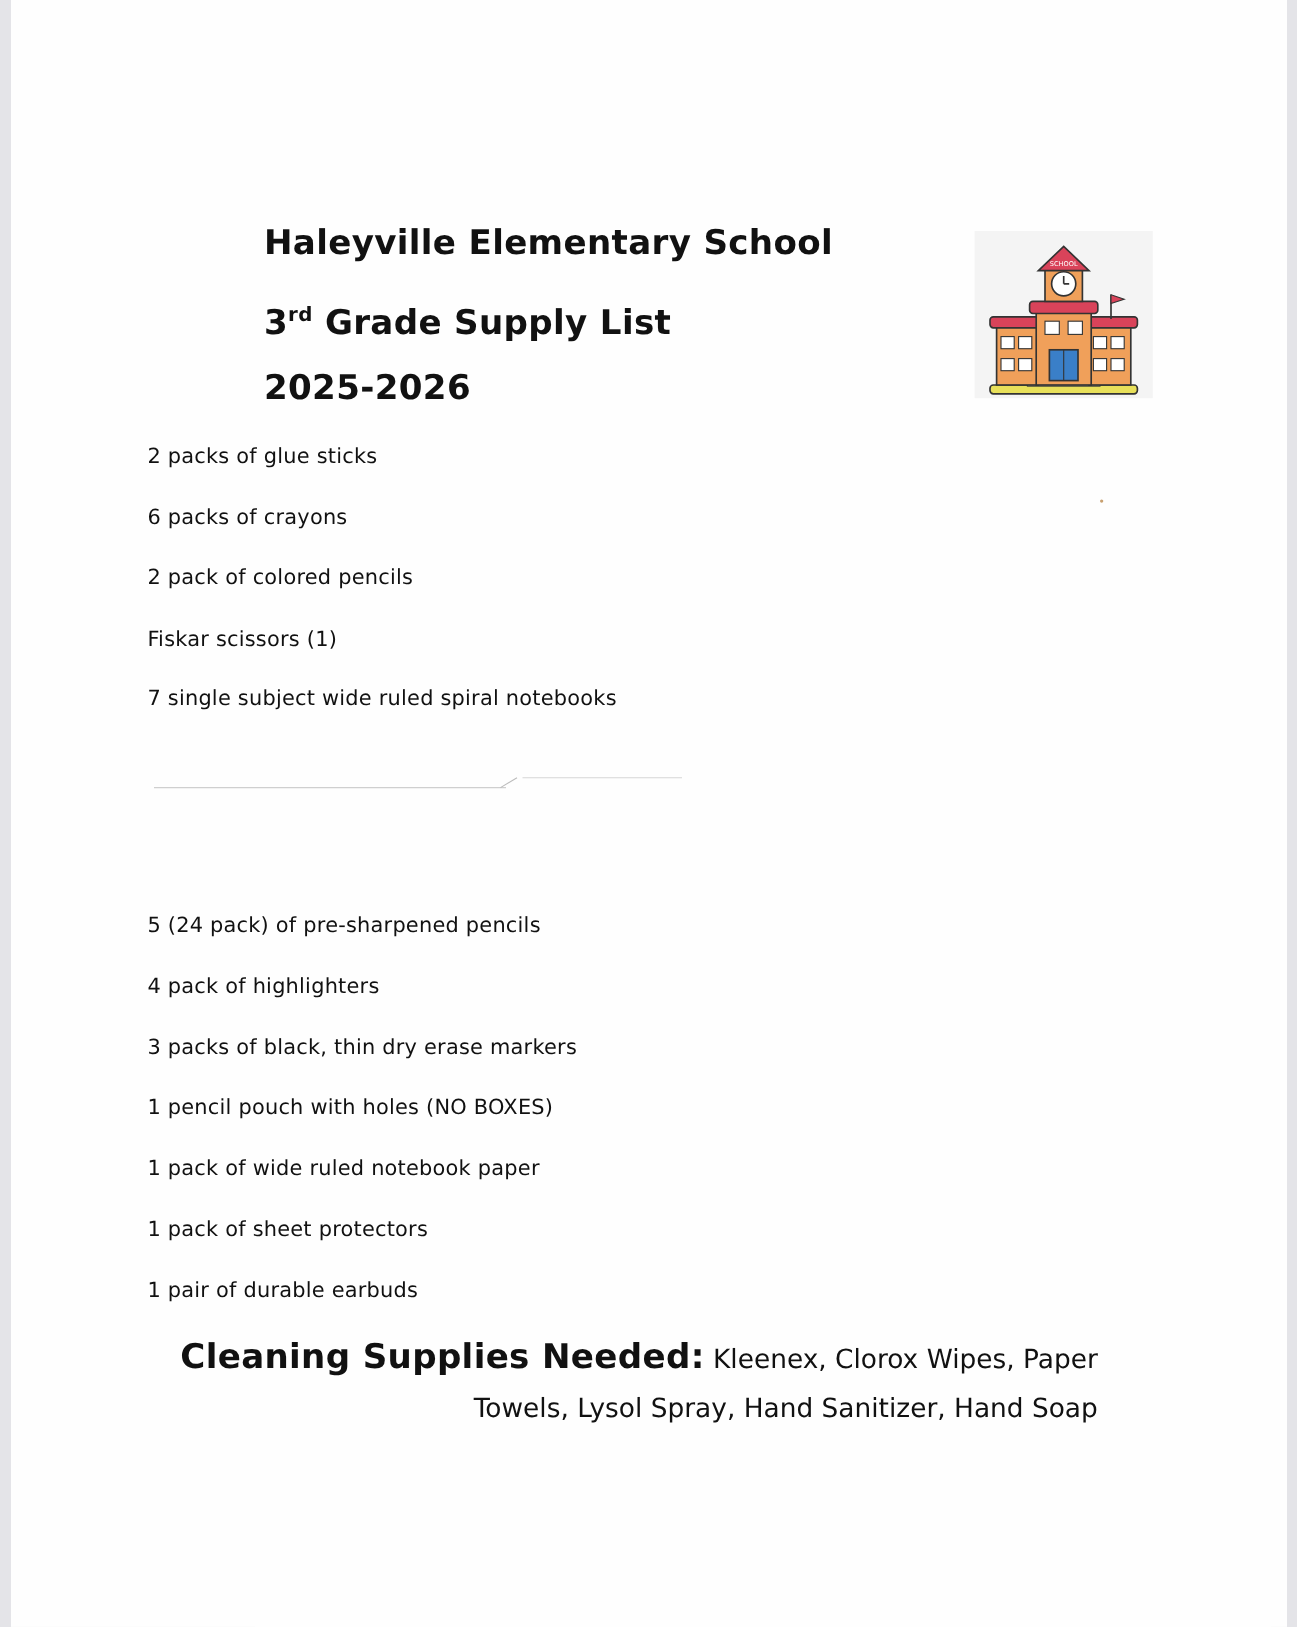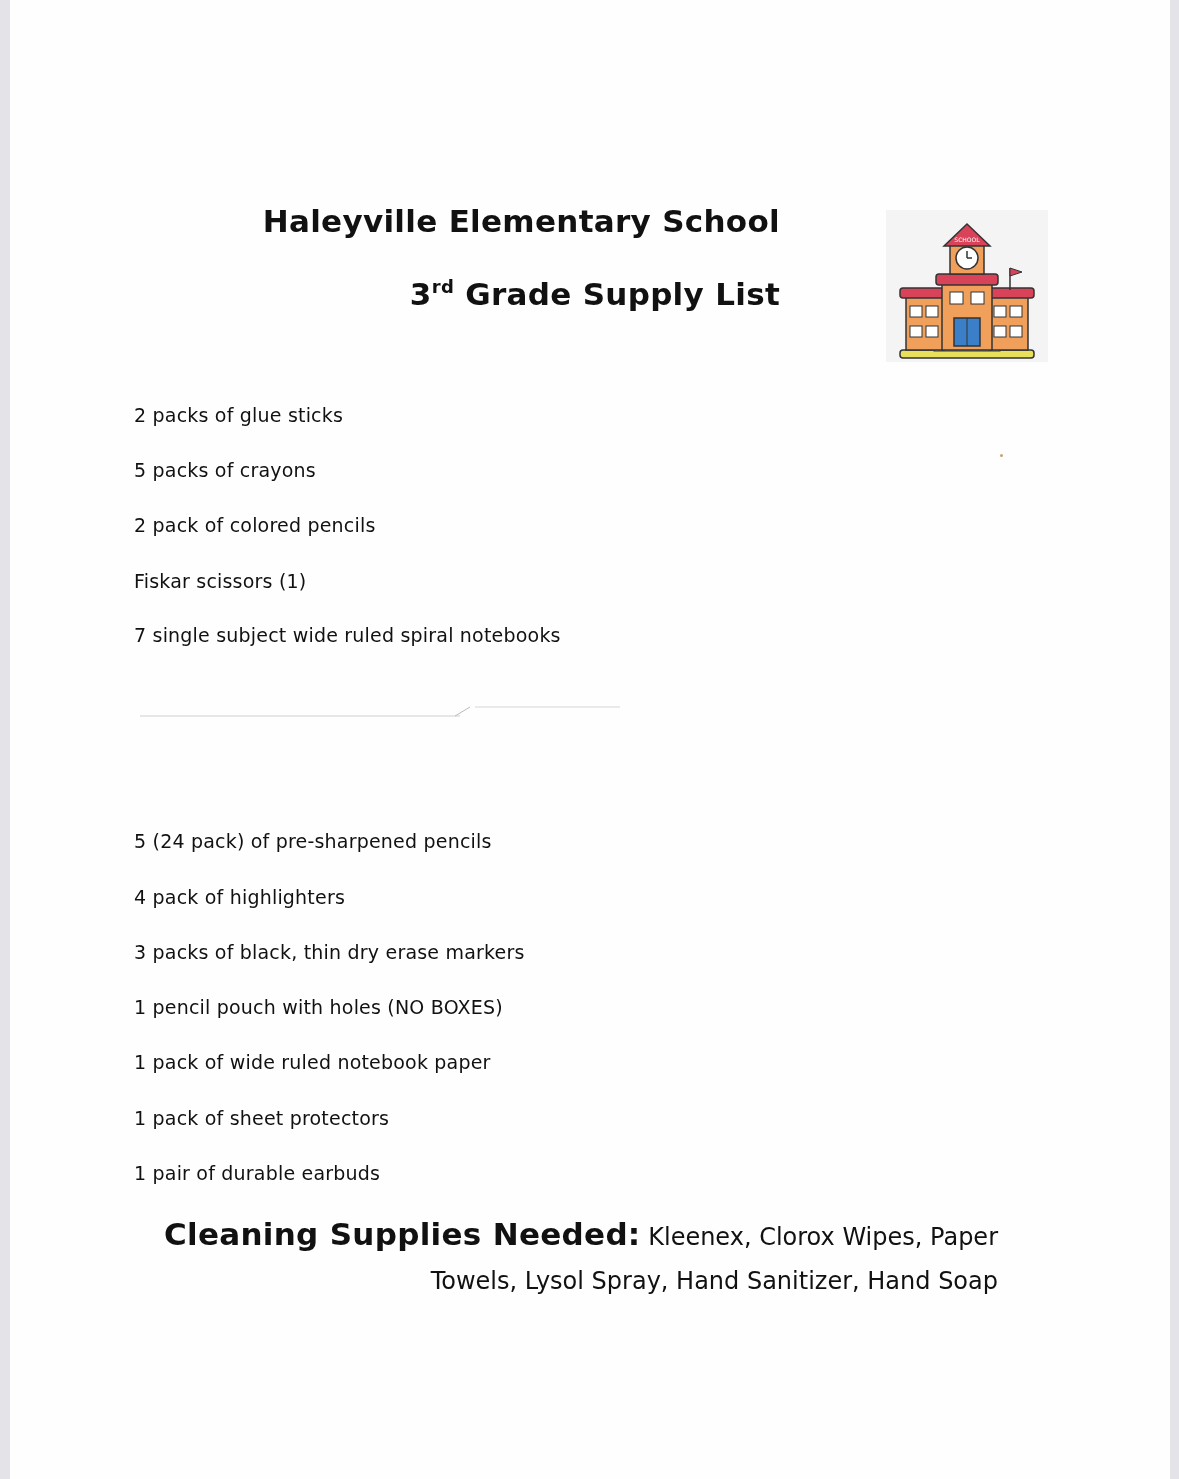--- a/index.html
+++ b/index.html
@@ -18,21 +18,21 @@
       height: 1479px;
       background: #fefefe;
       font-family: "DejaVu Sans", sans-serif;
       color: #111111;
     }
     .title-block {
       position: absolute;
       left: 230px;
       top: 196px;
       width: 540px;
-      text-align: right;
+      text-align: left;
       font-weight: bold;
       font-size: 31px;
       letter-spacing: 0.3px;
     }
     .title-line {
       height: 66px;
       line-height: 50px;
     }
     .title-line sup {
       font-size: 18px;
@@ -91,20 +91,21 @@
     }
   </style>
 </head>
 <body>
 
 <div class="page">
 
   <div class="title-block">
     <div class="title-line">Haleyville Elementary School</div>
     <div class="title-line"><span>3</span><sup>rd</sup> <span>Grade Supply List</span></div>
+    <div class="title-line">2025-2026</div>
   </div>
 
   <div class="school-img">
     <svg width="162" height="152" viewBox="0 0 162 152">
 
       <rect x="14" y="140" width="134" height="8" rx="3" fill="#e8e05a" stroke="#333" stroke-width="1.5"></rect>
       <rect x="48" y="135" width="66" height="6" fill="#bdbdbd" stroke="#333" stroke-width="1"></rect>
 
       <rect x="20" y="86" width="38" height="54" fill="#f0a05a" stroke="#333" stroke-width="1.5"></rect>
       <rect x="14" y="78" width="46" height="10" rx="3" fill="#d9435a" stroke="#333" stroke-width="1.5"></rect>
@@ -139,21 +140,21 @@
       </g>
 
       <rect x="68" y="108" width="26" height="28" fill="#3a7fc8" stroke="#333" stroke-width="1.5"></rect>
       <line x1="81" y1="108" x2="81" y2="136" stroke="#333" stroke-width="1"></line>
     </svg>
   </div>
 
   <div class="speck"></div>
 
   <div class="item" style="top:394px">2 packs of glue sticks</div>
-  <div class="item" style="top:449px">5 packs of crayons</div>
+  <div class="item" style="top:449px">6 packs of crayons</div>
   <div class="item" style="top:504px">2 pack of colored pencils</div>
   <div class="item" style="top:560px">Fiskar scissors (1)</div>
   <div class="item" style="top:614px">7 single subject wide ruled spiral notebooks</div>
 
   <svg class="tear" viewBox="0 0 500 20">
     <line x1="0" y1="16" x2="320" y2="16" stroke="#cfcfcf" stroke-width="1"></line>
     <line x1="315" y1="16" x2="330" y2="7" stroke="#bbbbbb" stroke-width="1"></line>
     <line x1="335" y1="7" x2="480" y2="7" stroke="#d6d6d6" stroke-width="1"></line>
   </svg>
 

